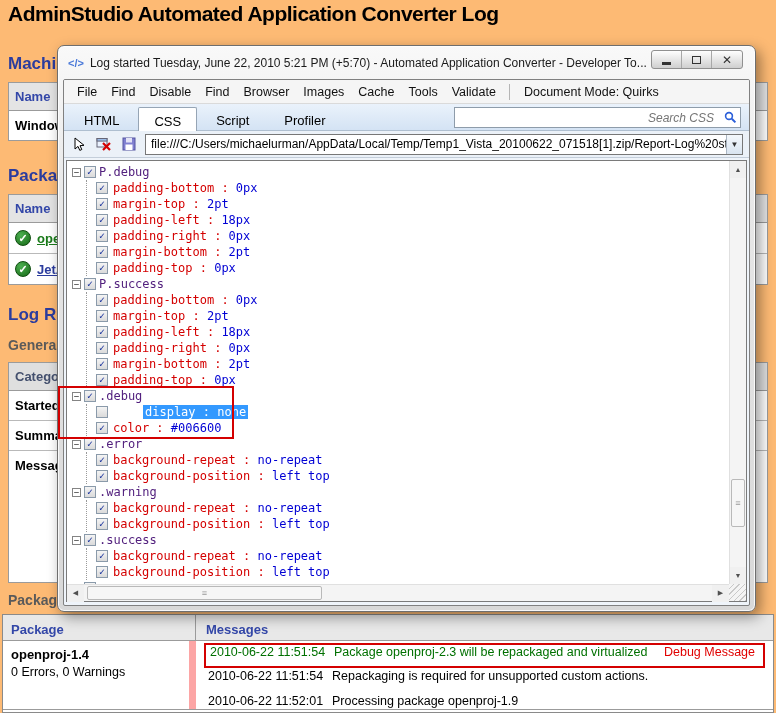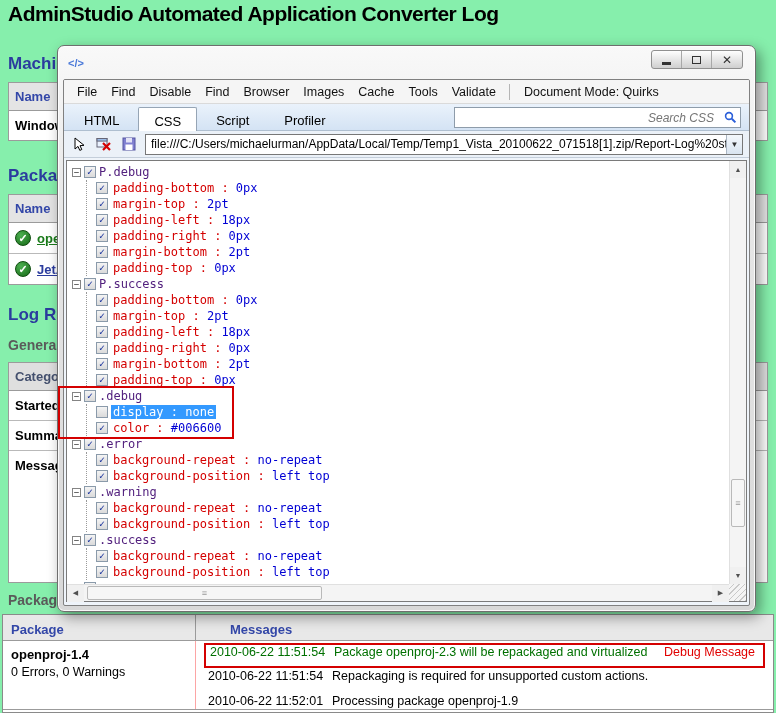--- a/index.html
+++ b/index.html
@@ -1,42 +1,42 @@
 <!DOCTYPE html>
 <html><head>
 <meta charset="utf-8">
 <style>
   * { margin:0; padding:0; box-sizing:border-box; }
   html,body { width:776px; height:713px; background:#fff; font-family:"Liberation Sans",sans-serif; overflow:hidden; }
-  #stage { position:relative; width:776px; height:713px; background:#86efac; }
+  #stage { position:relative; width:776px; height:713px; background:#fdba74; }
 
   
   .page-title { position:absolute; left:8px; top:2px; font-size:21px; font-weight:bold; color:#000; letter-spacing:-0.5px; }
 
   
   .bg-heading { position:absolute; left:8px; font-size:17px; font-weight:bold; color:#2B3C9E; }
   .bg-subheading { position:absolute; left:8px; font-size:14px; font-weight:bold; color:#5A5A5A; }
   .bg-table { position:absolute; left:8px; width:760px; border:1px solid #9B9B9B; background:#fff; }
   .bg-th { background:#E4E4E4; border-bottom:1px solid #9B9B9B; font-size:13px; font-weight:bold; color:#3347A8; padding:6px 6px; }
   .bg-th.gray { color:#44506E; background:#DFDFDF; }
   .bg-tr { border-bottom:1px solid #B9B9B9; font-size:13px; font-weight:bold; color:#000; padding:7px 6px; display:flex; align-items:center; }
   .bg-tr:last-child { border-bottom:none; }
   .badge { display:inline-block; width:16px; height:16px; border-radius:50%; background:radial-gradient(circle at 35% 30%, #4CAF50, #156815); border:1px solid #0E4D0E; color:#fff; font-size:11px; line-height:15px; text-align:center; margin-right:6px; flex:0 0 16px; }
   .lnk { text-decoration:underline; font-weight:bold; font-size:13px; }
   .lnk.green { color:#1A7A1A; } .lnk.blue { color:#2B3C9E; }
   .red-frag { position:absolute; left:740px; top:499px; font-size:10px; color:#CC2244; z-index:2; }
 
   
   .results { position:absolute; left:2px; top:614px; width:772px; height:99px; border:1px solid #8A8A8A; background:#fff; z-index:1; }
-  .res-head { display:flex; height:26px; background:#E8E8E8; border-bottom:1px solid #9B9B9B;gap:24px; }
+  .res-head { display:flex; height:26px; background:#E8E8E8; border-bottom:1px solid #9B9B9B; }
   .res-head .c1 { width:193px; border-right:1px solid #9B9B9B; padding:5px 8px; }
   .res-head .c2 { flex:1; padding:5px 10px; }
   .res-head span { font-size:13px; font-weight:bold; color:#3347A8; }
   .res-body { display:flex; height:69px; border-bottom:1px solid #9B9B9B; }
-  .res-body .c1 { width:193px; border-right:1px solid #fca5a5; padding:6px 8px; }
+  .res-body .c1 { width:193px; border-right:7px solid #fca5a5; padding:6px 8px; }
   .pkg-name { font-size:13px; font-weight:bold; color:#000; }
   .pkg-status { font-size:12.5px; color:#000; margin-top:3px; }
   .res-body .c2 { flex:1; padding:2px 8px; position:relative; }
   .msg-line { display:flex; align-items:flex-start; font-size:12.5px; color:#000; height:25px; padding:0 4px; }
   .msg-line .t { width:124px; flex:0 0 124px; }
   .msg-line.debug { border:2px solid #D40000; height:25px; margin-bottom:1px; }
   .msg-line.debug .t, .msg-line.debug .m { color:#007000; }
   .msg-line .ann { margin-left:auto; color:#E00000; font-size:12.5px; padding-right:4px; }
 
   
@@ -76,21 +76,21 @@
   .treewrap { position:absolute; left:2px; right:2px; top:80px; bottom:3px; border:1px solid #7A7A7A; background:#fff; }
   .tree-content { position:absolute; left:0; top:0; right:17px; bottom:17px; overflow:hidden; padding:3px 0 0 5px;
                   font-family:"DejaVu Sans Mono",monospace; font-size:12px; }
   .trow { height:16px; display:flex; align-items:center; white-space:nowrap; }
   .expander { width:9px; height:9px; flex:0 0 9px; border:1px solid #848484; background:#fff; font-size:9px; line-height:7px; text-align:center; color:#333; margin-right:3px; }
   .cb { width:12px; height:12px; flex:0 0 12px; border:1px solid #8A9AAA; background:linear-gradient(#F4F4F4,#DADADA); font-size:10px; line-height:10px; text-align:center; color:#21399F; margin-right:3px; font-weight:bold; }
   .sel-name { color:#52207E; }
   .prop-name, .prop-colon { color:#D40000; }
   .prop-val { color:#0000D4; }
   .trow .hl { padding:0 2px; }
-  .trow.selected .hl { background:#3399FF; }
+  .trow.selected .hl { background:#3399FF;margin-left:32px; }
   .trow.selected .prop-name, .trow.selected .prop-colon, .trow.selected .prop-val { color:#fff; }
   .children { margin-left:14px; border-left:1px dotted #9A9A9A; padding-left:9px; }
   .tgroup > .trow { position:relative; }
   .debug-annotation { position:absolute; left:0px; top:340px; width:176px; height:53px; border:2px solid #D40000; z-index:30; pointer-events:none; }
 
   
   .vscroll { position:absolute; right:0; top:0; bottom:17px; width:17px; background:#F4F4F4; border-left:1px solid #E0E0E0; }
   .hscroll { position:absolute; left:0; right:17px; bottom:0; height:17px; background:#F4F4F4; border-top:1px solid #E0E0E0; display:flex; align-items:center; }
   .sb-btn { width:17px; height:17px; display:flex; align-items:center; justify-content:center; font-size:7px; color:#505050; background:#F0F0F0; }
   .vscroll .sb-btn { width:100%; }
@@ -161,20 +161,21 @@
             <span class="t">2010-06-22 11:52:01</span>
             <span class="m">Processing package openproj-1.9</span>
           </div>
         </div>
     </div>
   </div>
 
   <div class="dlg">
     <div class="titlebar">
       <span class="dlg-icon">&lt;/&gt;</span>
+      <span class="dlg-title">Log started Tuesday, June 22, 2010 5:21 PM (+5:70) - Automated Application Converter - Developer To...</span>
     </div>
     <div class="winbtns">
       <div class="wbtn">
           <span class="glyph-min"></span>
         </div>
       <div class="wbtn">
           <span class="glyph-max"></span>
         </div>
       <div class="wbtn">
           <span class="glyph-close">✕</span>

